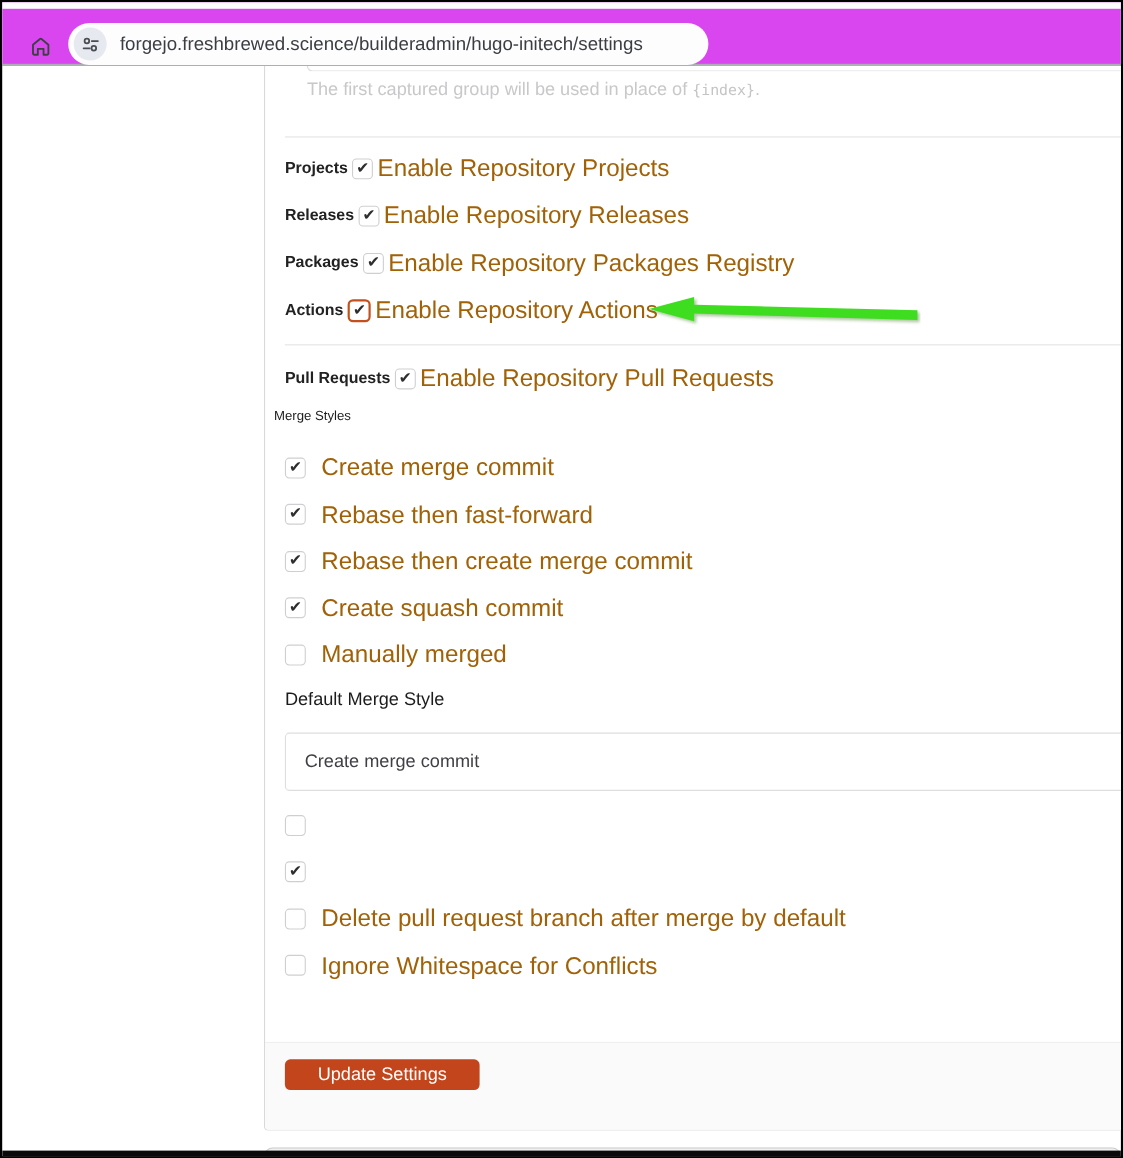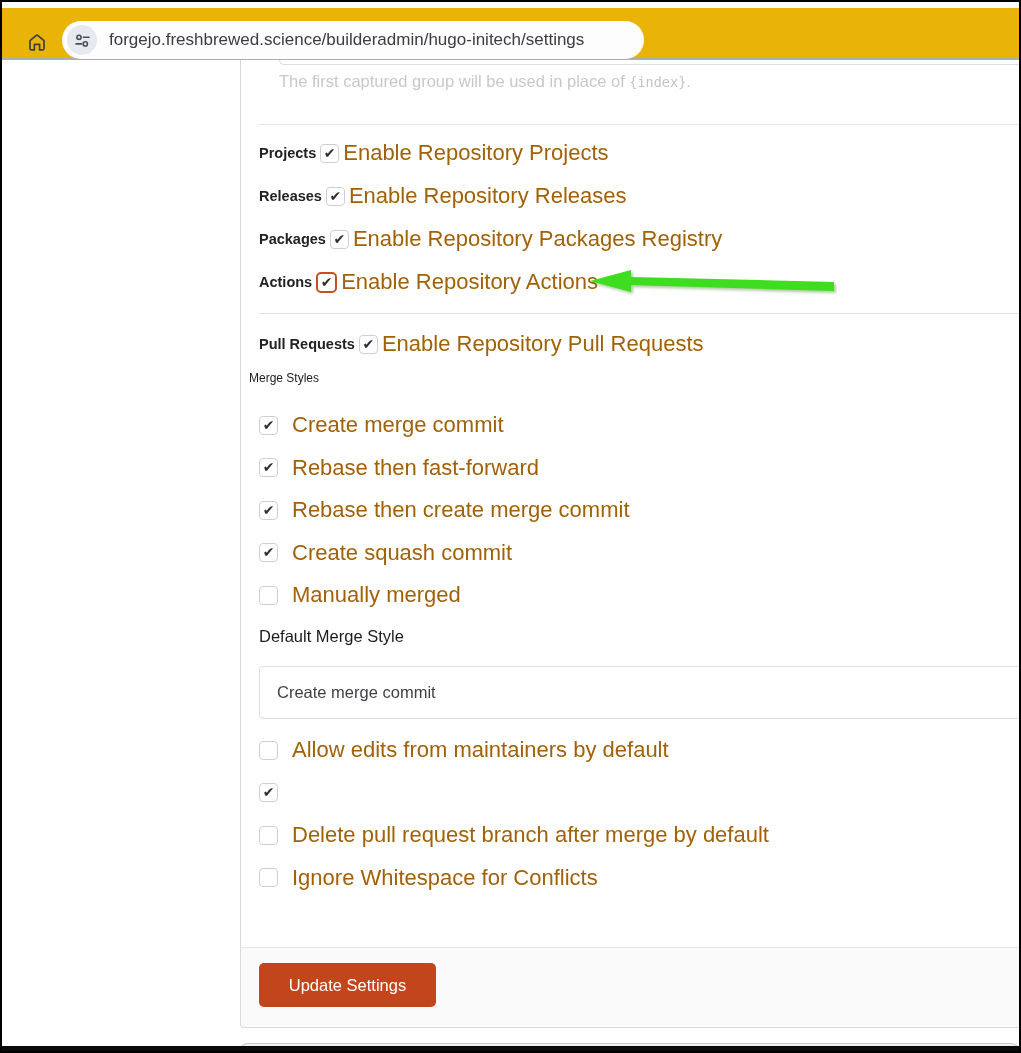--- a/index.html
+++ b/index.html
@@ -9,21 +9,21 @@
   }
   *{margin:0;padding:0;box-sizing:border-box;}
   body{background:#888;font-family:"Liberation Sans","DejaVu Sans",sans-serif;}
   .screen{
     position:relative;width:1021px;height:1053px;
     border:2px solid #000;background:#fff;overflow:hidden;
   }
   
   .chrome{
     position:absolute;left:0;top:0;right:0;height:58px;
-    background:#eab308;border-top:6px solid #fbfcfe;border-bottom:2px solid #abaeb4;
+    background:#d946ef;border-top:6px solid #fbfcfe;border-bottom:2px solid #abaeb4;
   }
   .home-btn{position:absolute;left:22px;top:21px;width:26px;height:26px;display:flex;align-items:center;justify-content:center;border-radius:50%;}
   .url-pill{
     position:absolute;left:60px;top:13px;width:582px;height:38px;border-radius:19px;
     background:#fdfdfe;display:flex;align-items:center;padding-left:5px;
   }
   .site-info{width:30px;height:30px;border-radius:50%;background:#e7e9f0;display:flex;align-items:center;justify-content:center;flex:0 0 auto;}
   .url-text{margin-left:12px;font-size:17px;color:#3b3d42;white-space:nowrap;}
   
   .panel{
@@ -61,21 +61,21 @@
     position:absolute;left:18px;right:-4px;top:606px;height:53px;background:#fff;
     border:1px solid #dededf;border-radius:4px;display:flex;align-items:center;padding-left:17px;
     font-size:16.5px;color:#3f3f46;
   }
   .pr-options{position:absolute;left:18px;top:679px;}
   .panel-footer{
     position:absolute;left:0;right:0;top:887px;bottom:0;background:#fafafa;
     border-top:1px solid #e6e6e6;border-bottom-left-radius:4px;
   }
   .submit-btn{
-    position:absolute;left:18px;top:15px;width:177px;height:44px;background:var(--accent);
+    position:absolute;left:18px;top:15px;width:177px;height:28px;background:var(--accent);
     border:none;border-radius:5px;color:#fff;font-size:16.5px;font-family:inherit;cursor:pointer;
   }
   .arrow-annotation{position:absolute;left:346px;top:207px;width:250px;height:30px;}
   .next-panel{
     position:absolute;left:238px;right:0;top:1041px;height:14px;background:#f1f1f1;
     border:1px solid #cbcbcb;border-bottom:none;border-radius:8px 8px 0 0;
   }
   .bottom-bar{position:absolute;left:0;right:0;bottom:0;height:5px;background:#0a0a0a;}
 </style>
 </head>
@@ -174,21 +174,20 @@
 
     <div class="h-default">Default Merge Style</div>
 
     <div class="select">
       <span>Create merge commit</span>
     </div>
 
     <div class="pr-options">
       <div class="row">
           <span class="cb" data-checked="false"></span>
-          <span class="opt-text">Allow edits from maintainers by default</span>
         </div>
         <div class="row">
           <span class="cb" data-checked="true"></span>
         </div>
         <div class="row">
           <span class="cb" data-checked="false"></span>
           <span class="opt-text">Delete pull request branch after merge by default</span>
         </div>
         <div class="row">
           <span class="cb" data-checked="false"></span>

